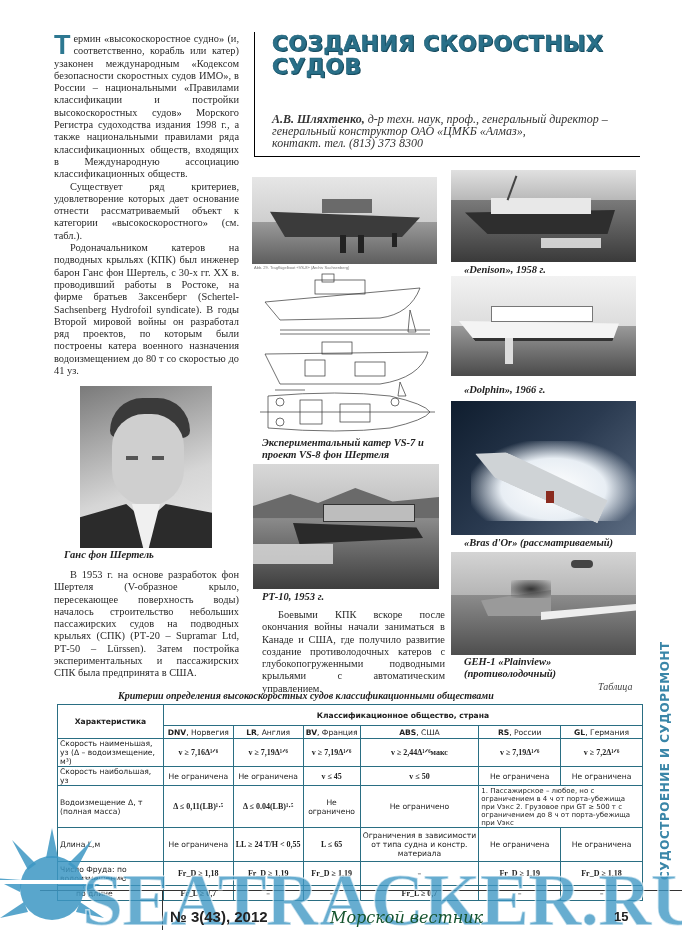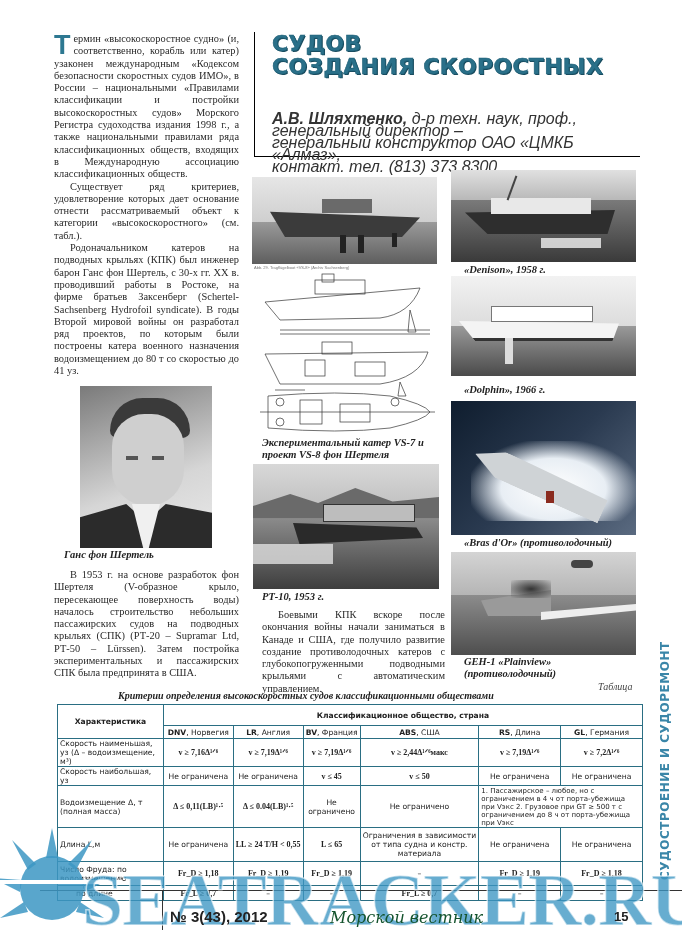--- a/index.html
+++ b/index.html
@@ -6,21 +6,21 @@
   body { width:682px; height:945px; background:#fff; position:relative; overflow:hidden;
          font-family:"DejaVu Serif", serif; color:#222; }
   .abs { position:absolute; }
   .body-text { font-family:"Liberation Serif", serif; font-size:10.4px; line-height:12.3px; text-align:justify; color:#2a2a2a; }
   .body-text p { margin:0; text-indent:16px; }
   .body-text p.first { text-indent:0; }
   .dropcap { float:left; font-family:"Liberation Sans", sans-serif; font-weight:bold; font-size:27px; line-height:22px;
              color:#2d7891; margin:1px 3px 0 0; }
   .title { font-family:"DejaVu Sans", sans-serif; font-weight:900; font-size:22px; line-height:23px; color:#2a7089;
            letter-spacing:0.3px; text-shadow:1px 1px 0 #17485a; -webkit-text-stroke:0.6px #1f5f76; }
-  .author { font-family:Liberation Sans, sans-serif; font-style:italic; font-size:16px; line-height:12px; color:#333; }
+  .author { font-family:Liberation Serif, serif; font-style:italic; font-size:12px; line-height:12px; color:#333; }
   .author b { font-style:italic; }
   .caption { font-family:"Liberation Serif", serif; font-style:italic; font-weight:bold; font-size:10.5px; line-height:12px; color:#222; }
   .photo { position:absolute; background:#888; overflow:hidden; }
   .sky { position:absolute; left:0; right:0; top:0; }
   .sea { position:absolute; left:0; right:0; bottom:0; }
   .hull { position:absolute; }
   table.crit { position:absolute; border-collapse:collapse; font-family:"DejaVu Sans", sans-serif; font-size:7.6px; color:#222; }
   table.crit td, table.crit th { border:1px solid #2a6e83; padding:0 2px; text-align:center; vertical-align:middle; }
   table.crit th { font-weight:normal; }
   table.crit th b { font-weight:bold; }
@@ -55,22 +55,22 @@
 </div>
 <div class="abs caption" style="left:64px; top:549px;">Ганс фон Шертель</div>
 
 <div class="abs body-text" style="left:54px; top:569px; width:185px;">
   <p>В 1953 г. на основе разработок фон Шертеля (V-образное крыло, пересекающее поверхность воды) началось строительство небольших пассажирских судов на подводных крыльях (СПК) (РТ-20 – Supramar Ltd, РТ-50 – Lürssen). Затем постройка экспериментальных и пассажирских СПК была предпринята в США.</p>
 </div>
 
 <div class="abs" style="left:254px; top:32px; width:1px; height:125px; background:#000;"></div>
 <div class="abs" style="left:254px; top:156px; width:386px; height:1px; background:#000;"></div>
 <div class="abs title" style="left:272px; top:32px; width:390px;">
+  <div>СОЗДАНИЯ СКОРОСТНЫХ</div>
   <div>СУДОВ</div>
-  <div>СОЗДАНИЯ СКОРОСТНЫХ</div>
 </div>
 <div class="abs author" style="left:272px; top:113px; width:370px;">
   <div><b>А.В. Шляхтенко,</b><span> д-р техн. наук, проф., генеральный директор –</span></div>
   <div>генеральный конструктор ОАО «ЦМКБ «Алмаз»,</div>
   <div>контакт. тел. (813) 373 8300</div>
 </div>
 
 <div class="photo" style="left:252px; top:177px; width:185px; height:87px;">
   <div class="sky" style="height:45px; background:linear-gradient(#e6e6e6,#cfcfcf);"></div>
   <div class="sea" style="height:42px; background:linear-gradient(#9a9a9a,#5e5e5e);"></div>
@@ -142,21 +142,21 @@
   <div class="hull" style="left:40px; top:30px; width:100px; height:14px; background:#ffffff; border:1px solid #777;"></div>
   <div class="hull" style="left:54px; top:62px; width:8px; height:26px; background:#ddd;"></div>
 </div>
 <div class="abs caption" style="left:464px; top:384px;">«Dolphin», 1966 г.</div>
 
 <div class="photo" style="left:451px; top:401px; width:185px; height:134px; background:linear-gradient(135deg,#0f1d2e 0%,#2a3a50 50%,#5a6a80 100%);">
   <div class="hull" style="left:20px; top:40px; width:165px; height:80px; background:radial-gradient(ellipse at 50% 60%,#fff 0%,#e8eef4 45%,rgba(255,255,255,0) 75%);"></div>
   <div class="hull" style="left:30px; top:40px; width:140px; height:28px; background:#cfd3d6; transform:rotate(24deg); transform-origin:left top; clip-path:polygon(0 50%,20% 0,100% 10%,100% 100%,20% 100%);"></div>
   <div class="hull" style="left:95px; top:90px; width:8px; height:12px; background:#8a2b1f;"></div>
 </div>
-<div class="abs caption" style="left:464px; top:537px;">«Bras d'Or» (противолодочный)</div>
+<div class="abs caption" style="left:464px; top:537px;">«Bras d'Or» (рассматриваемый)</div>
 
 <div class="photo" style="left:451px; top:552px; width:185px; height:103px; background:linear-gradient(#d4d4d4,#8a8a8a);">
   <div class="sea" style="height:60px; background:linear-gradient(#8c8c8c,#4e4e4e);"></div>
   <div class="hull" style="left:30px; top:38px; width:70px; height:26px; background:#9a9a9a; clip-path:polygon(0 40%,100% 0,100% 100%,10% 100%);"></div>
   <div class="hull" style="left:60px; top:28px; width:40px; height:18px; background:radial-gradient(#333,rgba(80,80,80,0));"></div>
   <div class="hull" style="left:90px; top:52px; width:95px; height:16px; background:#eeeeee; clip-path:polygon(0 50%,100% 0,100% 40%,0 100%);"></div>
   <div class="hull" style="left:120px; top:8px; width:22px; height:8px; background:#444; border-radius:4px;"></div>
 </div>
 <div class="abs caption" style="left:464px; top:656px; width:170px;">GEH-1 «Plainview» (противолодочный)</div>
 
@@ -177,21 +177,21 @@
   <tbody>
       <tr style="height:21px">
     <th rowspan="2"><b>Характеристика</b></th>
     <th colspan="6"><b>Классификационное общество, страна</b></th>
   </tr>
   <tr style="height:13px">
     <th><b>DNV</b><span>, Норвегия</span></th>
     <th><b>LR</b><span>, Англия</span></th>
     <th><b>BV</b><span>, Франция</span></th>
     <th><b>ABS</b><span>, США</span></th>
-    <th><b>RS</b><span>, Длина</span></th>
+    <th><b>RS</b><span>, России</span></th>
     <th><b>GL</b><span>, Германия</span></th>
   </tr>
   <tr style="height:26px">
     <td class="lft">Скорость наименьшая, уз (Δ – водоизмещение, м³)</td>
     <td class="math">v ≥ 7,16Δ¹ᐟ⁶</td>
     <td class="math">v ≥ 7,19Δ¹ᐟ⁶</td>
     <td class="math">v ≥ 7,19Δ¹ᐟ⁶</td>
     <td class="math">v ≥ 2,44Δ¹ᐟ⁶макс</td>
     <td class="math">v ≥ 7,19Δ¹ᐟ⁶</td>
     <td class="math">v ≥ 7,2Δ¹ᐟ⁶</td>

